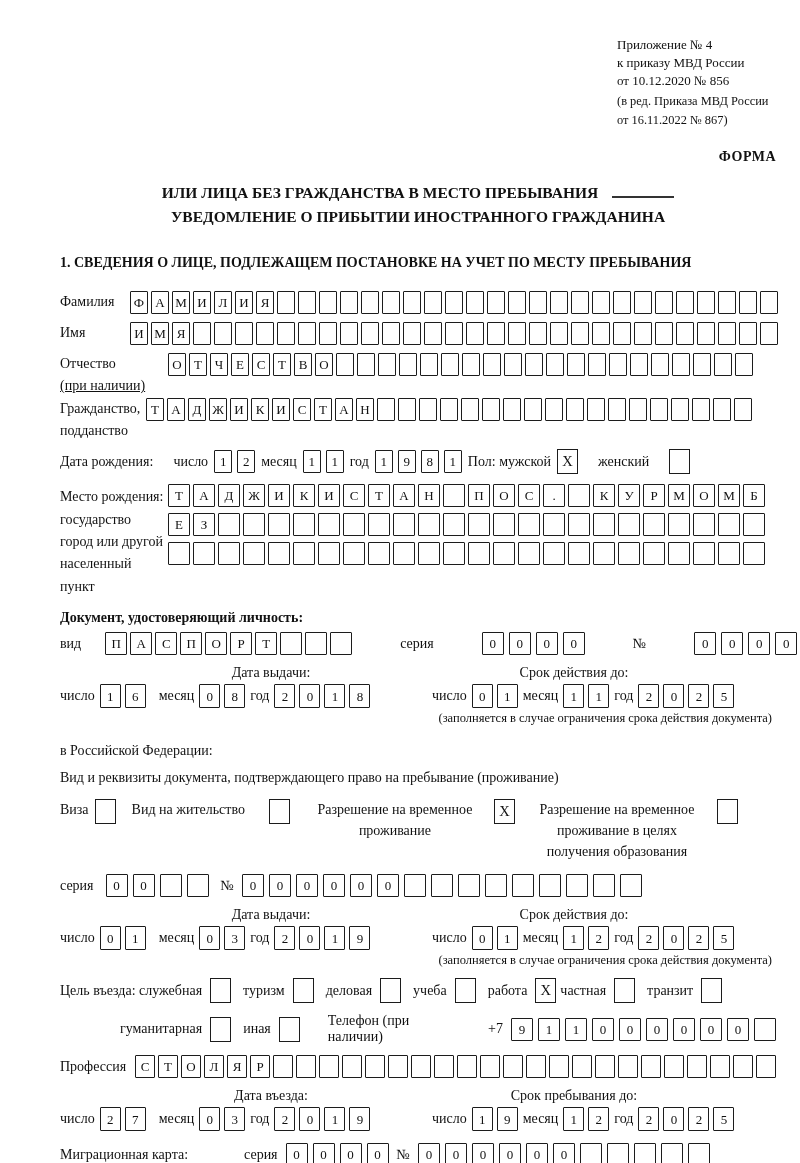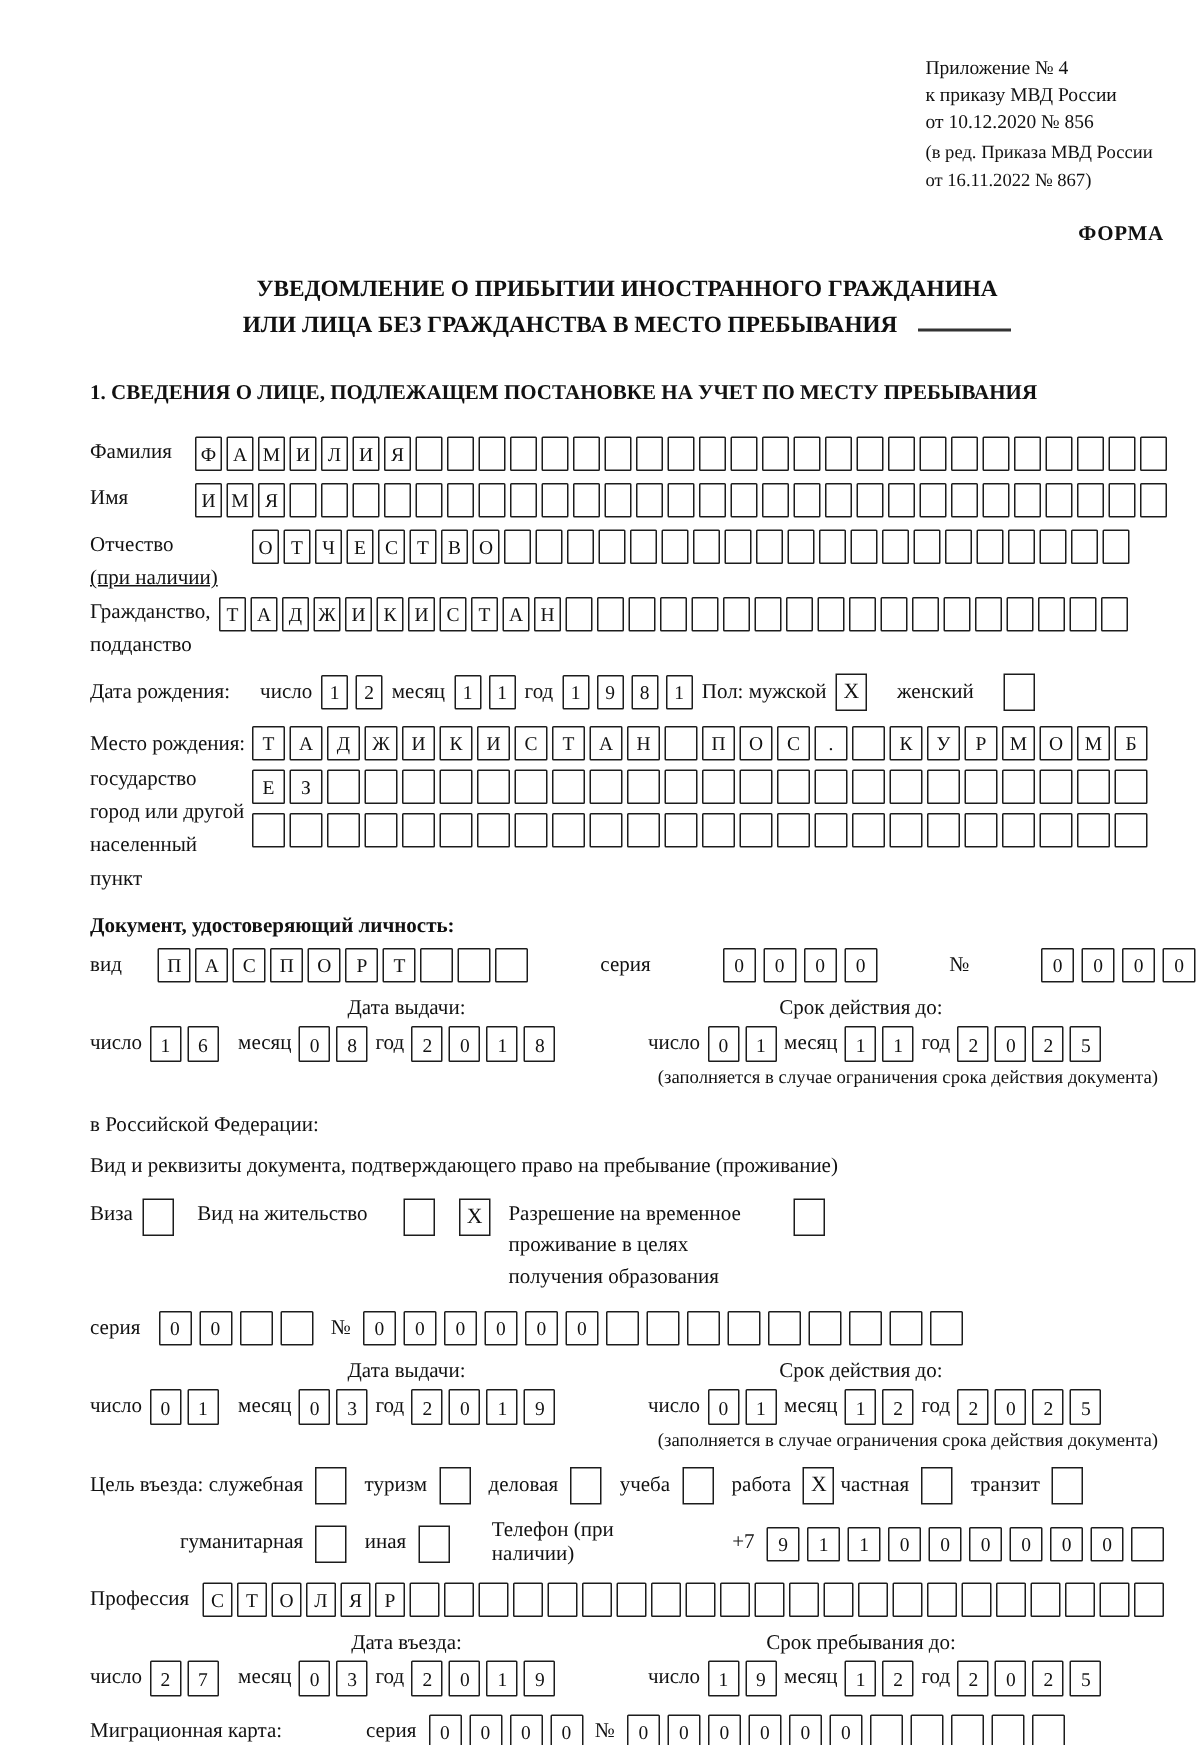--- a/index.html
+++ b/index.html
@@ -40,21 +40,21 @@
   .dgroup { display:flex; align-items:center; gap:5px; }
   .dgroup .cells { gap:4px; }
   .dgroup .cell { width:21px; height:24px; }
   .dg-left { width:372px; }
   .note { font-size:12.5px; text-align:right; margin-top:3px; padding-right:4px; }
 
   .doc-header { font-weight:bold; font-size:14px; margin-top:12px; }
 
   .permits { display:flex; align-items:flex-start; margin-top:8px; font-size:14px; }
   .permit { display:flex; align-items:flex-start; gap:10px; }
-  .permit .plabel { text-align:left; line-height:1.5; }
+  .permit .plabel { text-align:center; line-height:1.5; }
   .intro { font-size:14px; margin-top:12px; line-height:1.9; }
 
   .purposes { display:flex; align-items:center; font-size:14px; margin-top:10px; flex-wrap:nowrap; }
   .purposes .checkbox { margin-left:8px; margin-right:12px; }
 
   .labelcol { flex:none; line-height:1.6; font-size:14px; padding-top:2px; }
 </style>
 </head>
 <body>
 
@@ -63,22 +63,22 @@
   <div class="appendix">
     <div>Приложение № 4</div>
     <div>к приказу МВД России</div>
     <div>от 10.12.2020 № 856</div>
     <div class="amend">(в ред. Приказа МВД России</div>
     <div class="amend">от 16.11.2022 № 867)</div>
   </div>
   <div class="forma">ФОРМА</div>
 
   <div class="title">
+    <div><span>ИЛИ ЛИЦА БЕЗ ГРАЖДАНСТВА В МЕСТО ПРЕБЫВАНИЯ</span><span class="blank-line"></span></div>
     <div>УВЕДОМЛЕНИЕ О ПРИБЫТИИ ИНОСТРАННОГО ГРАЖДАНИНА</div>
-    <div><span>ИЛИ ЛИЦА БЕЗ ГРАЖДАНСТВА В МЕСТО ПРЕБЫВАНИЯ</span><span class="blank-line"></span></div>
   </div>
 
   <div class="section1">1. СВЕДЕНИЯ О ЛИЦЕ, ПОДЛЕЖАЩЕМ ПОСТАНОВКЕ НА УЧЕТ ПО МЕСТУ ПРЕБЫВАНИЯ</div>
 
   <div class="row" style="margin-top:20px;">
     <span class="lbl" style="width:70px;">Фамилия</span>
     <span class="cells">
         <span class="cell">Ф</span>
         <span class="cell">А</span>
         <span class="cell">М</span>
@@ -442,20 +442,21 @@
       <span class="plabel">Виза</span>
       <span class="checkbox" style="margin-left:-4px;"></span>
     </span>
     <span class="gap16"></span>
     <span class="permit">
       <span class="plabel">Вид на жительство</span>
       <span class="checkbox" style="margin-left:14px;"></span>
     </span>
     <span class="gap16"></span>
     <span class="permit">
+      <span class="plabel" style="max-width:178px;">Разрешение на временное проживание</span>
       <span class="checkbox">X</span>
     </span>
     <span class="gap12"></span>
     <span class="permit">
       <span class="plabel" style="max-width:180px;">Разрешение на временное проживание в целях получения образования</span>
       <span class="checkbox"></span>
     </span>
   </div>
 
   <div class="row center-v" style="margin-top:12px;">

